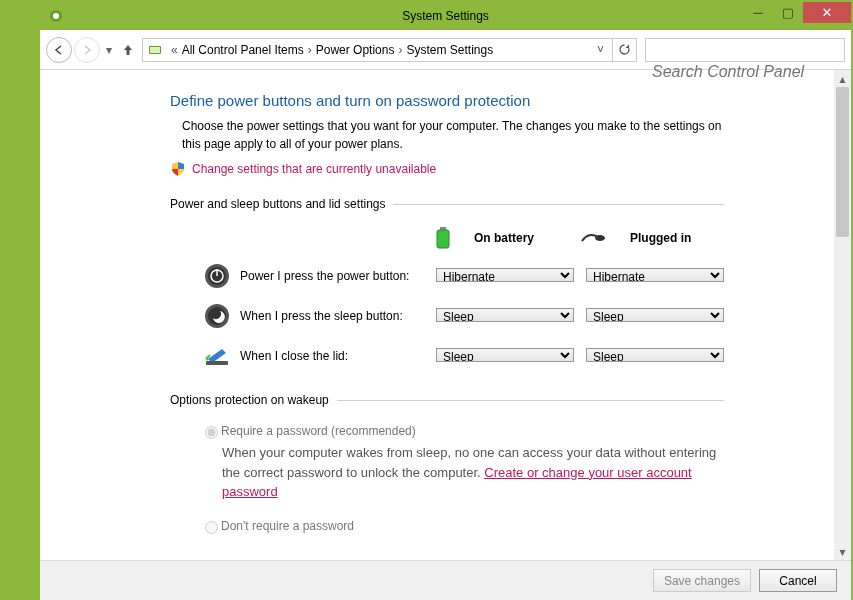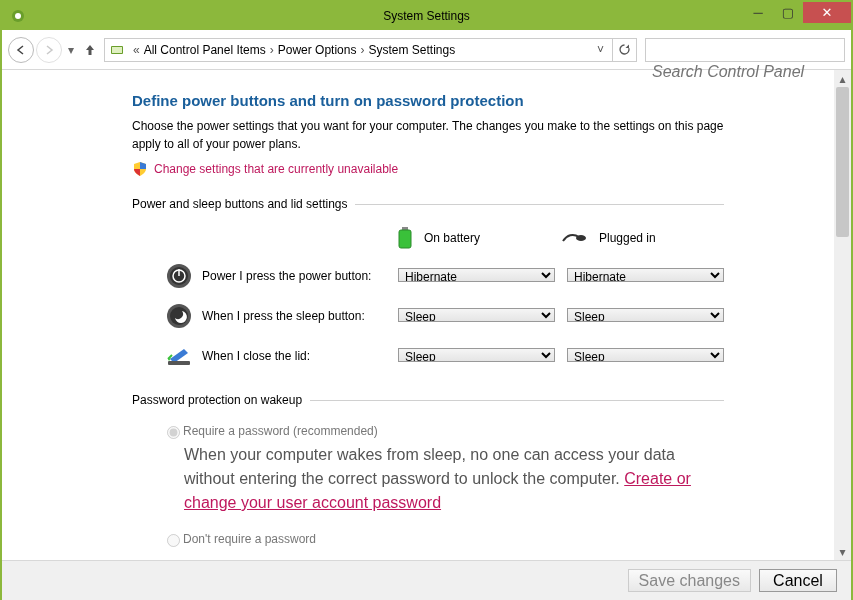--- a/index.html
+++ b/index.html
@@ -1,17 +1,17 @@
 <!DOCTYPE html>
 <html><head>
 <meta charset="utf-8">
 <style>
   * { box-sizing: border-box; }
   body { margin: 0; font-family: "Segoe UI", Arial, sans-serif; font-size: 12px; color: #000; background: #fff; }
-  .window { width: 853px; height: 600px; border: 2px solid #8cb83c; background: #8cb83c; position: relative; }
+  .window { width: 853px; height: 600px; border: 2px solid #8cb83c; background: #8cb83c; position: relative; padding-left: 38px; }
   .titlebar { height: 28px; display: flex; align-items: center; position: relative; }
   .title-icon { width: 16px; height: 16px; margin-left: 8px; }
   .title-text { position: absolute; left: 0; width: 100%; text-align: center; font-size: 12px; color: #000; }
   .win-controls { position: absolute; right: 0; top: 0; display: flex; }
   .win-btn { width: 30px; height: 21px; display: flex; align-items: center; justify-content: center; font-size: 13px; color: #333; cursor: pointer; }
   .win-btn.close { width: 48px; background: #c75050; color: #fff; }
   .nav-bar { background: #fff; border-bottom: 1px solid #d8d8d8; height: 40px; display: flex; align-items: center; padding: 0 6px; }
   .nav-arrow { width: 26px; height: 26px; border: 1px solid #bbb; border-radius: 50%; display: flex; align-items: center; justify-content: center; margin-right: 2px; color: #666; cursor: pointer; }
   .nav-arrow.disabled { opacity: 0.45; }
   .nav-dd { width: 14px; display:flex; align-items:center; justify-content:center; color:#666; margin-right:4px; }
@@ -21,41 +21,41 @@
   .breadcrumb .sep { padding: 0 4px; color: #555; }
   .breadcrumb .crumb { cursor:pointer;text-align:right; }
   .breadcrumb .spacer { flex:1; }
   .breadcrumb .bc-dd { color:#555; padding:0 4px; cursor:pointer;}
   .refresh-btn { width: 24px; height: 24px; border:1px solid #ccc; border-left:none; display:flex; align-items:center; justify-content:center; margin-right:8px; cursor:pointer; color:#555;}
   .search-box { width: 200px; height: 24px; border:1px solid #ccc; display:flex; align-items:center; padding:0 4px; }
   .search-box input { border:none; outline:none; flex:1; font-size:16px; font-style:italic; color:#777; background:transparent;margin-top:44px; }
   .search-box .s-icon { color:#888; }
   .content-area { background:#fff; height: 490px; display:flex; }
   .content-scroll { flex:1; overflow-y:auto; padding: 22px 110px 20px 130px; }
-  .page-heading { color:#1a5f9b; font-size:15px; margin:0 0 8px 0; font-weight:bold; }
-  .page-desc { font-size:12px; color:#000; line-height:1.5; margin:0 0 8px 0; }
+  .page-heading { color:#1a5f9b; font-size:15px; margin:0 0 8px 0; font-weight:normal; }
+  .page-desc { font-size:12px; color:#000; line-height:1.5; margin:0 0 8px 12px; }
   .shield-row { display:flex; align-items:center; gap:6px; margin-bottom:20px; }
   .link { color:#be185d; cursor:pointer; }
   .link.u { text-decoration:underline; }
   .section-title { font-size:12px; display:flex; align-items:center; margin-bottom:16px; }
   .section-title .line { flex:1; border-top:1px solid #d0d0d0; margin-left:8px; }
   .power-grid {  margin-bottom:24px; }
   .power-cols-header { display:flex; margin-bottom:14px; }
   .power-cols-header .spacer2 { width:266px; }
-  .col-head { flex:1; display:flex; align-items:center; gap:12px; font-size:12px; }
+  .col-head { flex:1; display:flex; align-items:center; gap:24px; font-size:12px;font-weight:bold; }
   .power-row { display:flex; align-items:center; margin-bottom:14px; }
   .row-icon { width:26px; height:26px; margin-left:34px; margin-right:10px; display:flex; align-items:center; justify-content:center; }
   .row-label { width:196px; font-size:12px; }
   .power-select { flex:1; margin-right:12px; }
   .power-select select { width:100%; height:14px; border:1px solid #999; background:linear-gradient(#f5f5f5,#e5e5e5); font-size:12px; padding:0 2px; }
   .radio-block { margin-left:30px; margin-bottom:16px; }
   .radio-label { display:flex; align-items:center; gap:0; color:#777; font-size:12px; }
-  .radio-desc { font-size:16px; color:#555; margin:4px 0 0 22px; line-height:1.5; }
+  .radio-desc { font-size:13px; color:#555; margin:4px 0 0 22px; line-height:1.5; }
   .footer { background:#f0f0f0; border-top:1px solid #d8d8d8; height:40px; display:flex; align-items:center; justify-content:flex-end; padding:0 14px; gap:8px; }
-  .btn { min-width:78px; height:23px; border:1px solid #999; background:linear-gradient(#fafafa,#e8e8e8); font-size:16px; cursor:pointer; padding:0 10px; }
+  .btn { min-width:78px; height:23px; border:1px solid #999; background:linear-gradient(#fafafa,#e8e8e8); font-size:12px; cursor:pointer; padding:0 10px; }
   .btn[disabled] { color:#888; border-color:#ccc; }
   .sbv { width:17px; background:#efefef; display:flex; flex-direction:column; }
   .sb-btn { height:17px; display:flex; align-items:center; justify-content:center; color:#666; cursor:pointer; }
   .sb-track { flex:1; position:relative; }
   .sb-thumb { position:absolute; top:0; left:2px; right:2px; height:150px; background:#c7c7c7; border-radius:2px; }
 </style>
 </head>
 <body>
 
 <div class="window">
@@ -194,21 +194,21 @@
                 <path d="M2 14 L5 13 L3 16 Z" fill="#3ac13a"></path>
               </svg>
           </div>
           <div class="row-label">When I close the lid:</div>
           <div class="power-select"><select><option>Sleep</option></select></div>
           <div class="power-select" style="margin-right:0"><select><option>Sleep</option></select></div>
         </div>
       </div>
 
       <div class="section-title">
-        <span>Password protection on wakeup</span>
+        <span>Options protection on wakeup</span>
         <span class="line"></span>
       </div>
 
       <div class="radio-block">
         <div class="radio-label">
           <input type="radio" checked="" disabled="" style="">
           <span>Require a password (recommended)</span>
         </div>
         <div class="radio-desc">
           <span>When your computer wakes from sleep, no one can access your data without entering the correct password to unlock the computer. </span><span class="link u">Create or change your user account password</span>

